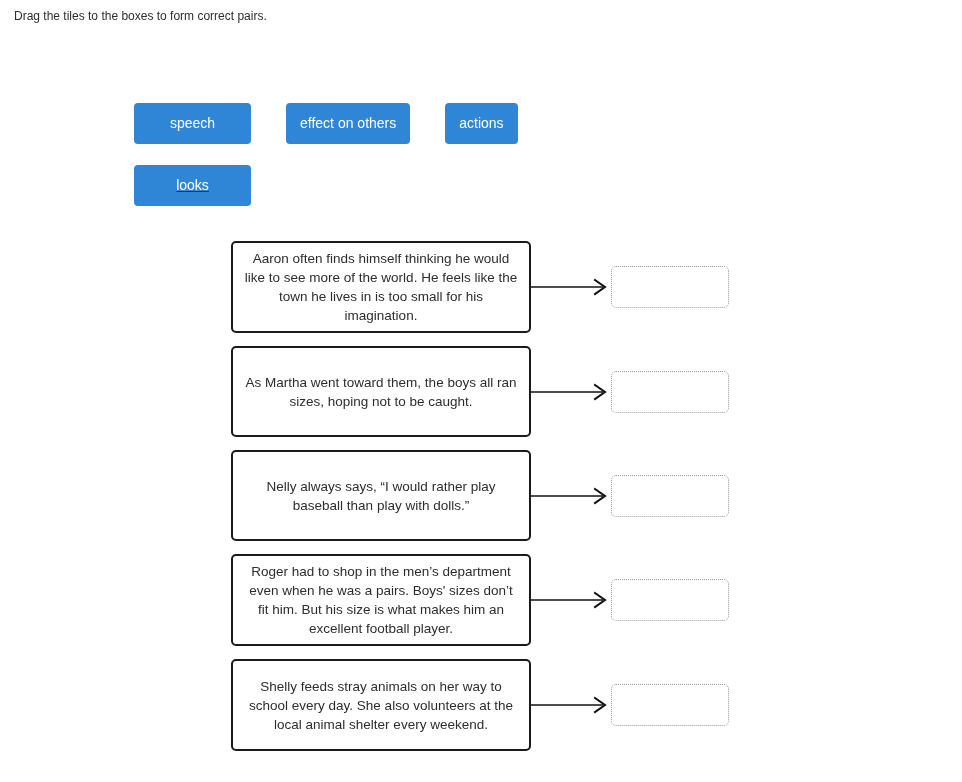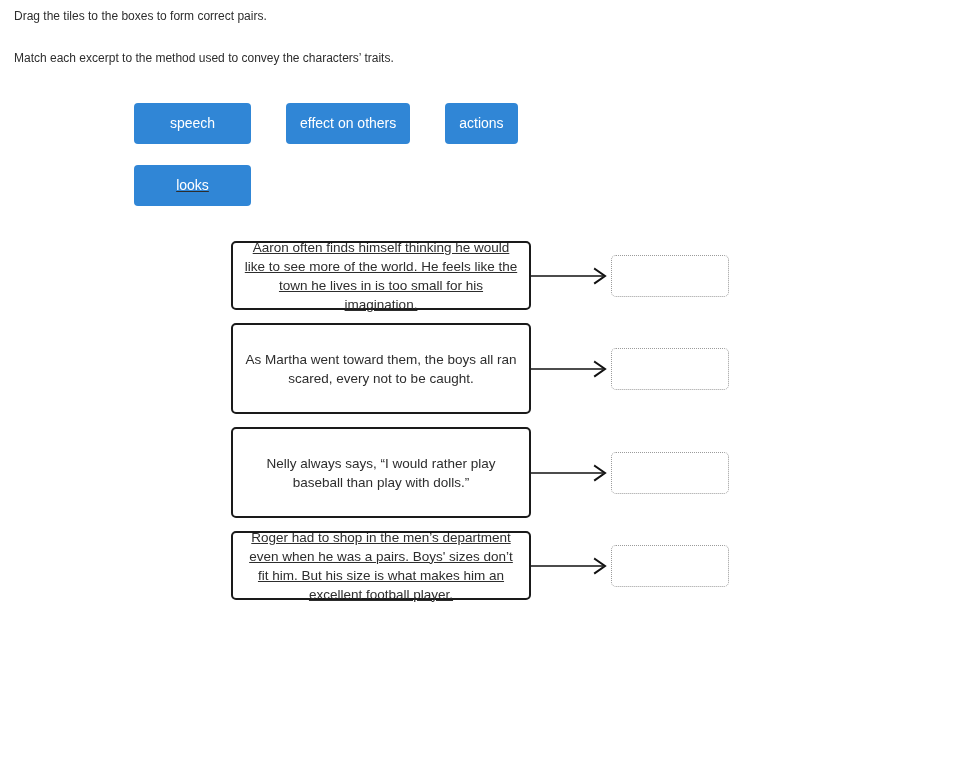--- a/index.html
+++ b/index.html
@@ -100,21 +100,21 @@
     padding: 9px 10px;
     display: flex;
     align-items: center;
     justify-content: center;
     background: #ffffff;
   }
   .excerpt .txt {
     display: block;
     width: 100%;
   }
-  .excerpt.h-4line { height: 69px; text-decoration: underline; }
+  .excerpt.h-4line { height: 92px; }
   .excerpt.h-3line { height: 92px; }
   .excerpt.h-2line { height: 91px; }
 
   .connector {
     width: 80px;
     height: 20px;
     position: relative;
     flex: none;
   }
   .connector svg {
@@ -132,21 +132,20 @@
     border-radius: 5px;
     background: #ffffff;
     flex: none;
   }
 </style>
 </head>
 <body>
 
 <div class="instructions">
   <p class="instr-line">Drag the tiles to the boxes to form correct pairs.</p>
-  <p class="instr-line second">Match each excerpt to the method used to convey the characters’ traits.</p>
 </div>
 
 <div class="tile-area">
   <div class="tile-row row1">
     <div class="tile w-fixed">speech</div>
     <div class="tile">effect on others</div>
     <div class="tile">actions</div>
   </div>
   <div class="tile-row row2">
     <div class="tile w-fixed">looks</div>
@@ -163,21 +162,21 @@
       <svg width="80" height="20" viewBox="0 0 80 20">
         <line x1="0" y1="10" x2="72" y2="10" stroke="#111111" stroke-width="1.4"></line>
         <polyline points="64,3 74,10 64,17" fill="none" stroke="#111111" stroke-width="2" stroke-linecap="square"></polyline>
       </svg>
     </div>
     <div class="dropbox"></div>
   </div>
 
   <div class="match-row">
     <div class="excerpt h-2line">
-      <span class="txt">As Martha went toward them, the boys all ran scared, every not to be caught.</span>
+      <span class="txt">As Martha went toward them, the boys all ran sizes, hoping not to be caught.</span>
     </div>
     <div class="connector">
       <svg width="80" height="20" viewBox="0 0 80 20">
         <line x1="0" y1="10" x2="72" y2="10" stroke="#111111" stroke-width="1.4"></line>
         <polyline points="64,3 74,10 64,17" fill="none" stroke="#111111" stroke-width="2" stroke-linecap="square"></polyline>
       </svg>
     </div>
     <div class="dropbox"></div>
   </div>
 
@@ -200,14 +199,26 @@
     </div>
     <div class="connector">
       <svg width="80" height="20" viewBox="0 0 80 20">
         <line x1="0" y1="10" x2="72" y2="10" stroke="#111111" stroke-width="1.4"></line>
         <polyline points="64,3 74,10 64,17" fill="none" stroke="#111111" stroke-width="2" stroke-linecap="square"></polyline>
       </svg>
     </div>
     <div class="dropbox"></div>
   </div>
 
+  <div class="match-row">
+    <div class="excerpt h-3line">
+      <span class="txt">Shelly feeds stray animals on her way to school every day. She also volunteers at the local animal shelter every weekend.</span>
+    </div>
+    <div class="connector">
+      <svg width="80" height="20" viewBox="0 0 80 20">
+        <line x1="0" y1="10" x2="72" y2="10" stroke="#111111" stroke-width="1.4"></line>
+        <polyline points="64,3 74,10 64,17" fill="none" stroke="#111111" stroke-width="2" stroke-linecap="square"></polyline>
+      </svg>
+    </div>
+    <div class="dropbox"></div>
+  </div>
 
 </div>
 
 </body></html>

